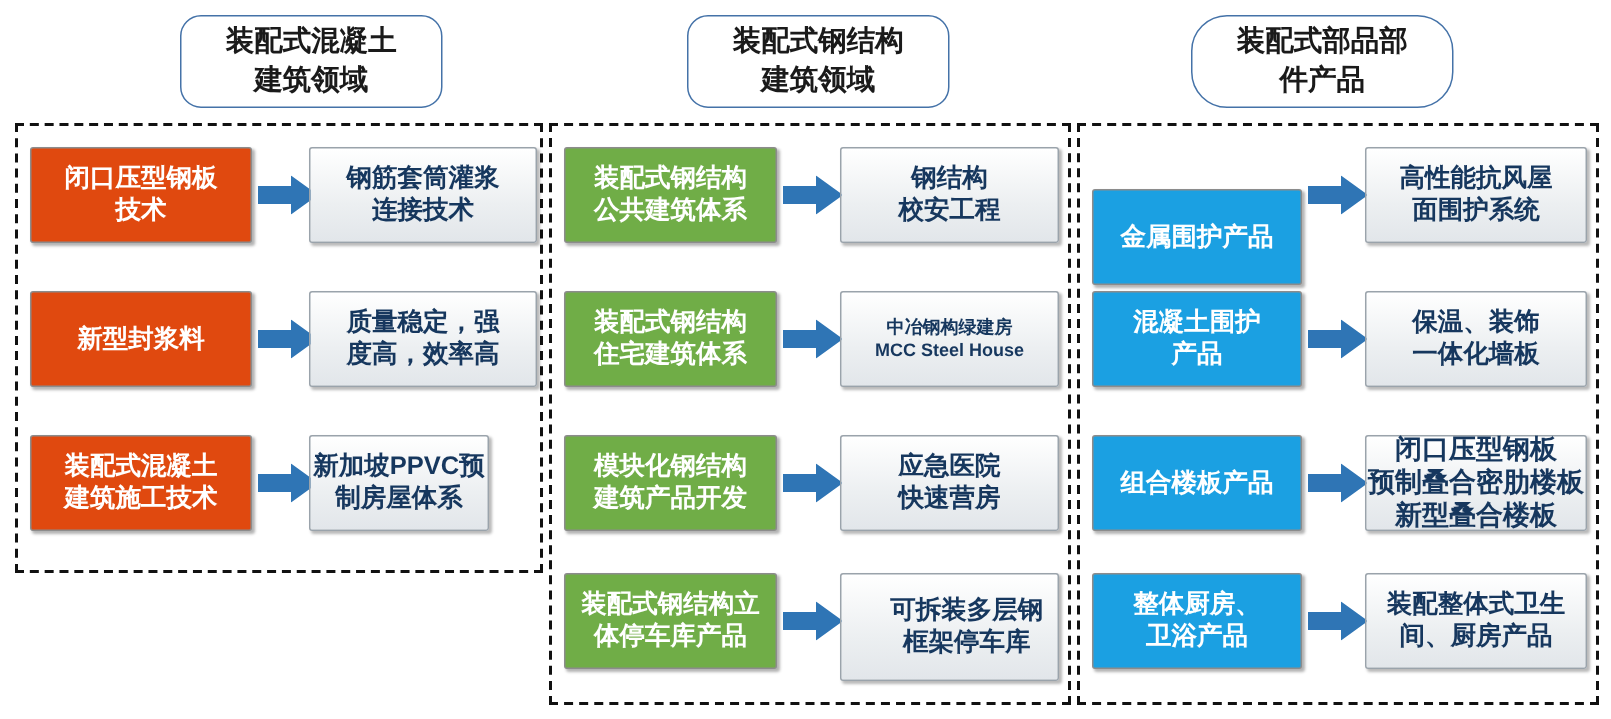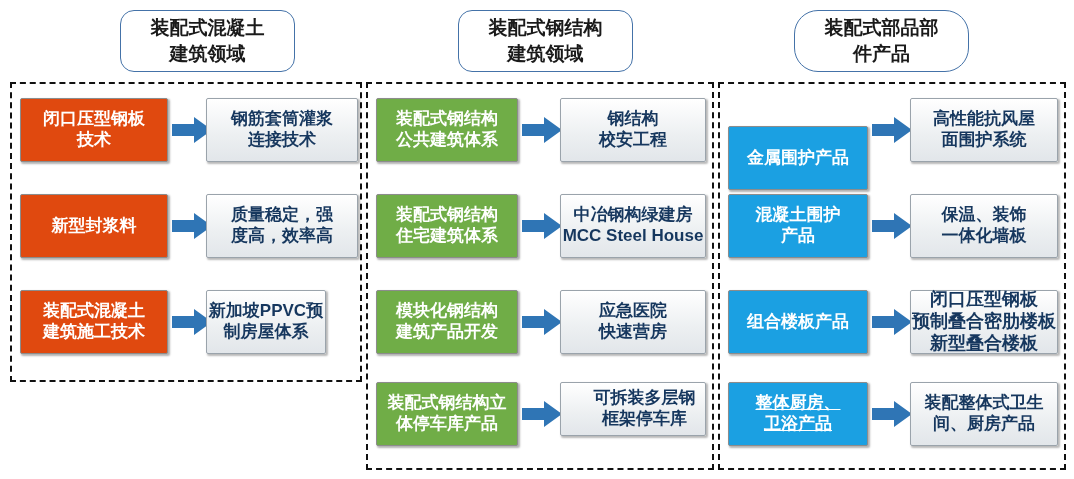--- a/index.html
+++ b/index.html
@@ -69,21 +69,21 @@
   .node.src.green  { background: #70ad47; }
   .node.src.blue   { background: #1ba0e2; }
 
   .node.dst {
     background: linear-gradient(#ffffff, #eceff1 60%, #e2e6ea);
     color: #16375e;
     border: 1.4px solid #9aa3ab;
     font-size: 17px;
     box-shadow: 1.5px 1.5px 2px rgba(0,0,0,0.28);
   }
-  .node.dst.small { font-size: 17px; }
+  .node.dst.small { font-size: 12px; }
   .node.dst.xsmall { font-size: 18px; }
 
   
   .arrow {
     position: absolute;
   }
   .arrow svg { display: block; }
 </style>
 </head>
 <body>
@@ -160,21 +160,21 @@
   <div class="node dst" style="left:560px; top:290px; width:146px; height:64px;">应急医院
 快速营房</div>
 
   <div class="node src green" style="left:376px; top:382px; width:142px; height:64px;">装配式钢结构立
 体停车库产品</div>
   <div class="arrow" style="left:522px; top:401px;">
     <svg width="40" height="26" viewBox="0 0 40 26">
       <polygon points="0,7 22,7 22,0 40,13 22,26 22,19 0,19" fill="#2f75b5"></polygon>
     </svg>
   </div>
-  <div class="node dst" style="left:560px; top:382px; width:146px; height:54px;padding-left:23px;">可拆装多层钢
+  <div class="node dst" style="left:560px; top:382px; width:146px; height:72px;padding-left:23px;">可拆装多层钢
 框架停车库</div>
 
   <div class="node src blue" style="left:728px; top:98px; width:140px; height:64px;margin-top:28px;">金属围护产品</div>
   <div class="arrow" style="left:872px; top:117px;">
     <svg width="40" height="26" viewBox="0 0 40 26">
       <polygon points="0,7 22,7 22,0 40,13 22,26 22,19 0,19" fill="#2f75b5"></polygon>
     </svg>
   </div>
   <div class="node dst" style="left:910px; top:98px; width:148px; height:64px;">高性能抗风屋
 面围护系统</div>
@@ -192,21 +192,21 @@
   <div class="node src blue" style="left:728px; top:290px; width:140px; height:64px;">组合楼板产品</div>
   <div class="arrow" style="left:872px; top:309px;">
     <svg width="40" height="26" viewBox="0 0 40 26">
       <polygon points="0,7 22,7 22,0 40,13 22,26 22,19 0,19" fill="#2f75b5"></polygon>
     </svg>
   </div>
   <div class="node dst xsmall" style="left:910px; top:290px; width:148px; height:64px;">闭口压型钢板
 预制叠合密肋楼板
 新型叠合楼板</div>
 
-  <div class="node src blue" style="left:728px; top:382px; width:140px; height:64px;text-decoration:underline;">整体厨房、
+  <div class="node src blue" style="left:728px; top:382px; width:140px; height:64px;">整体厨房、
 卫浴产品</div>
   <div class="arrow" style="left:872px; top:401px;">
     <svg width="40" height="26" viewBox="0 0 40 26">
       <polygon points="0,7 22,7 22,0 40,13 22,26 22,19 0,19" fill="#2f75b5"></polygon>
     </svg>
   </div>
   <div class="node dst" style="left:910px; top:382px; width:148px; height:64px;text-align:center;">装配整体式卫生
 间、厨房产品</div>
 
 </div>

